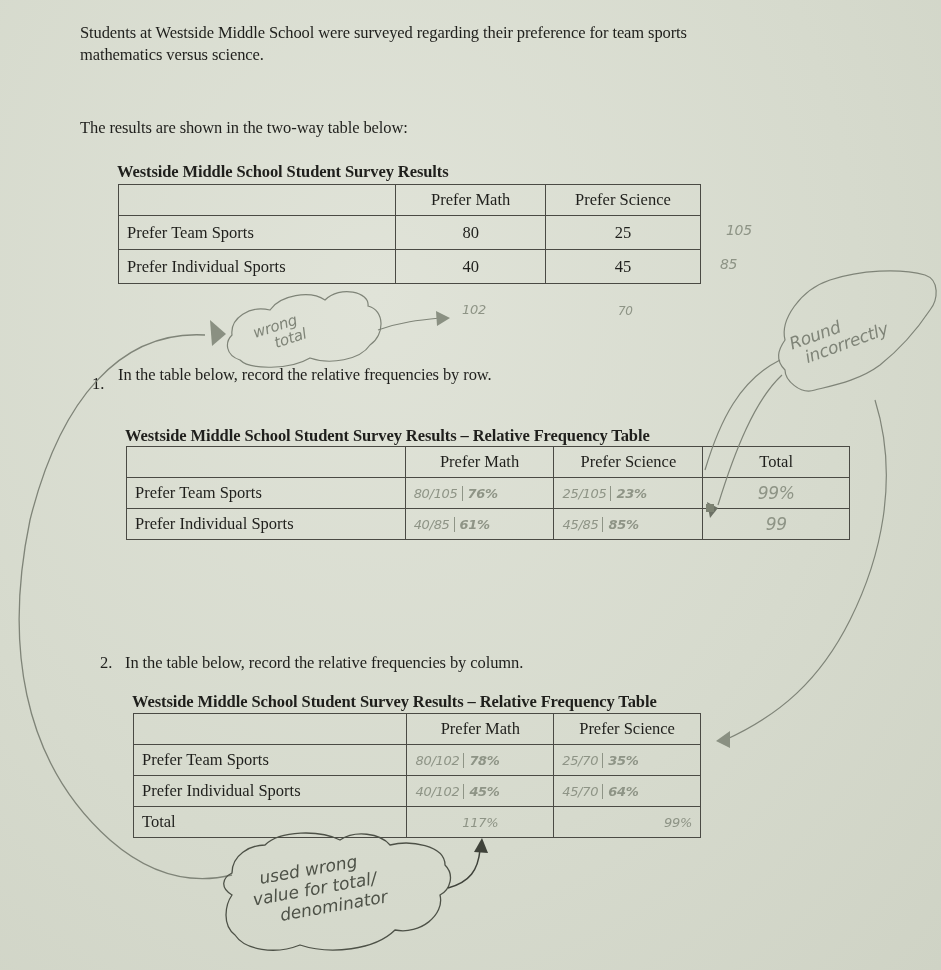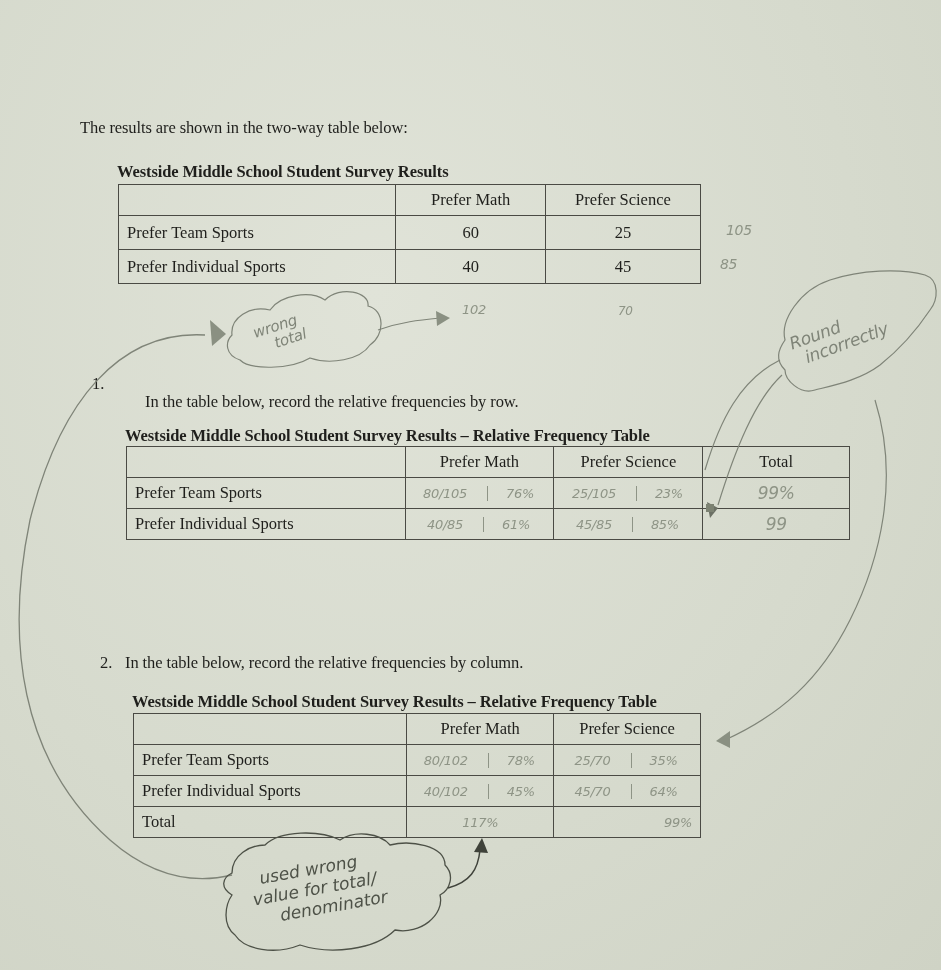--- a/index.html
+++ b/index.html
@@ -20,59 +20,61 @@
     table.grid td {
       border: 1.4px solid #4a4a44; padding: 0 8px; height: 30px;
       vertical-align: middle; white-space: nowrap; margin-top: 20px;
     }
     table.grid td.c { text-align: center; }
     .hw {
       font-family: "DejaVu Sans", sans-serif; color: #8e9486;
       font-size: 13px; font-style: italic; letter-spacing: -0.3px;
     }
     .hw-dark { font-family: "DejaVu Sans", sans-serif; color: #4d5147; font-style: italic; }
-    .split { display: flex; justify-content: center; align-items: center; height: 100%; gap: 16px; }
+    .split { display: flex; justify-content: flex-start; align-items: center; height: 100%; }
     .split .frac { padding-right: 4px; }
-    .split .pct { border-left: 1.2px solid #8e9486; padding-left: 18px; min-width: 30px; }
+    .split .pct { border-left: 1.2px solid #8e9486; padding-left: 5px; min-width: 30px; font-weight: bold; }
     svg.ink { position: absolute; left: 0; top: 0; pointer-events: none; }
   </style>
 </head>
 <body>
 
 <div class="abs para" style="left:80px; top:22px; width:800px;">
+  <div>Students at Westside Middle School were surveyed regarding their preference for team sports</div>
+  <div>mathematics versus science.</div>
 </div>
 <div class="abs para" style="left:80px; top:117px;">The results are shown in the two-way table below:</div>
 
 <div class="abs tbl-title" style="left:117px; top:162px;">Westside Middle School Student Survey Results</div>
 <table class="grid" style="left:118px; top:184px; width:583px;">
   <tbody>
       <tr style="height:30px;">
     <td style="width:265px;"></td>
     <td class="c" style="width:135px;">Prefer Math</td>
     <td class="c" style="width:140px;">Prefer Science</td>
   </tr>
   <tr style="height:34px;">
     <td>Prefer Team Sports</td>
-    <td class="c">60</td>
+    <td class="c">80</td>
     <td class="c">25</td>
   </tr>
   <tr style="height:34px;">
     <td>Prefer Individual Sports</td>
     <td class="c">40</td>
     <td class="c">45</td>
   </tr>
 </tbody>
   </table>
 <div class="abs hw" style="left:718px; top:222px; font-size:14px;margin-left:8px;">105</div>
 <div class="abs hw" style="left:720px; top:256px; font-size:14px;">85</div>
 <div class="abs hw" style="left:462px; top:302px; font-size:13px;">102</div>
 <div class="abs hw" style="left:618px; top:304px; font-size:12px;">70</div>
 
 <div class="abs para" style="left:92px; top:373px;">1.</div>
-<div class="abs para" style="left:118px; top:391px;margin-left:27px;">In the table below, record the relative frequencies by row.</div>
+<div class="abs para" style="left:118px; top:364px;">In the table below, record the relative frequencies by row.</div>
 <div class="abs tbl-title" style="left:125px; top:426px;">Westside Middle School Student Survey Results – Relative Frequency Table</div>
 <table class="grid" style="left:126px; top:446px; width:724px;">
   <tbody>
       <tr style="height:27px;">
     <td style="width:262px;"></td>
     <td class="c" style="width:132px;">Prefer Math</td>
     <td class="c" style="width:132px;">Prefer Science</td>
     <td class="c" style="width:130px;">Total</td>
   </tr>
   <tr style="height:30px;">

